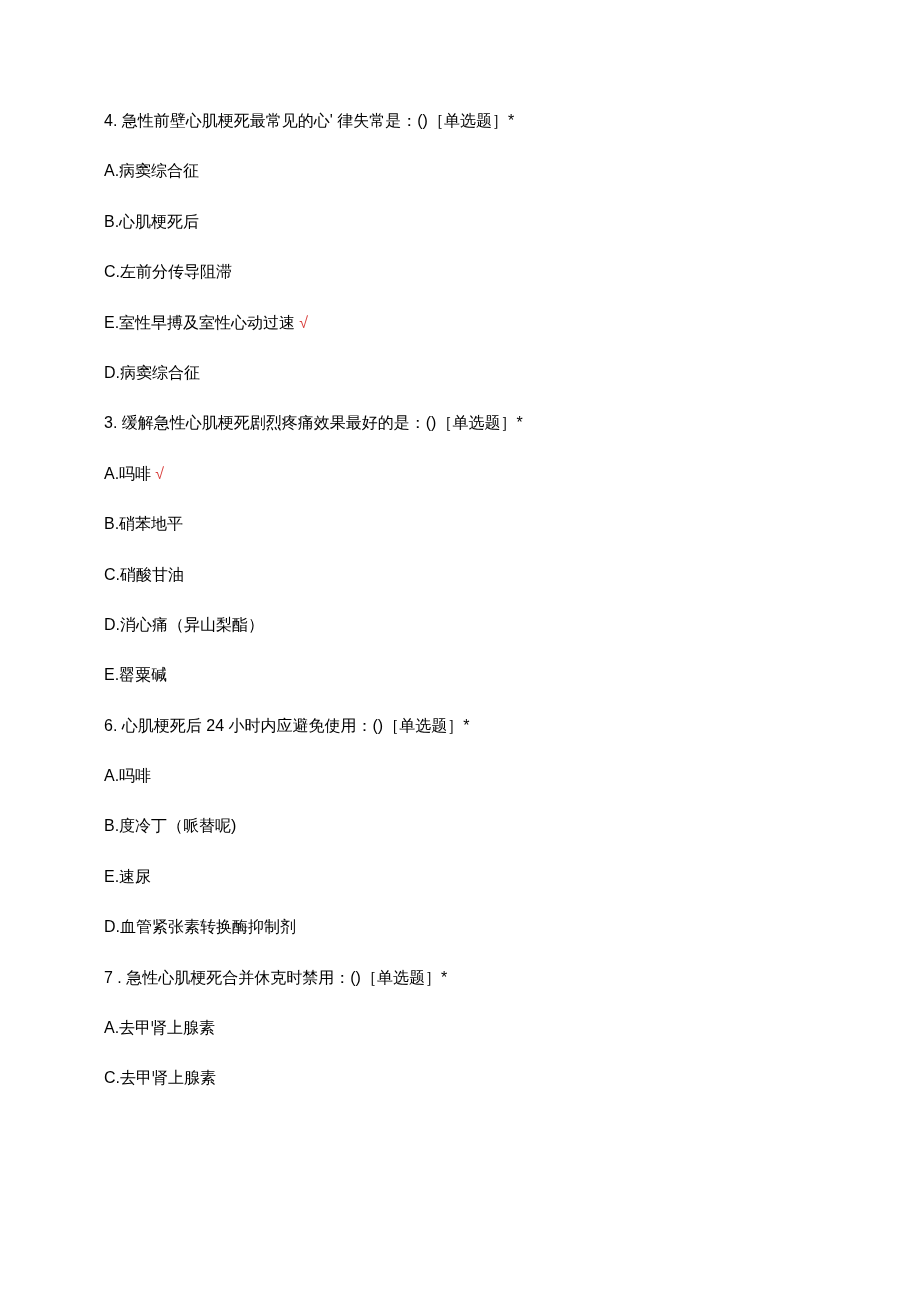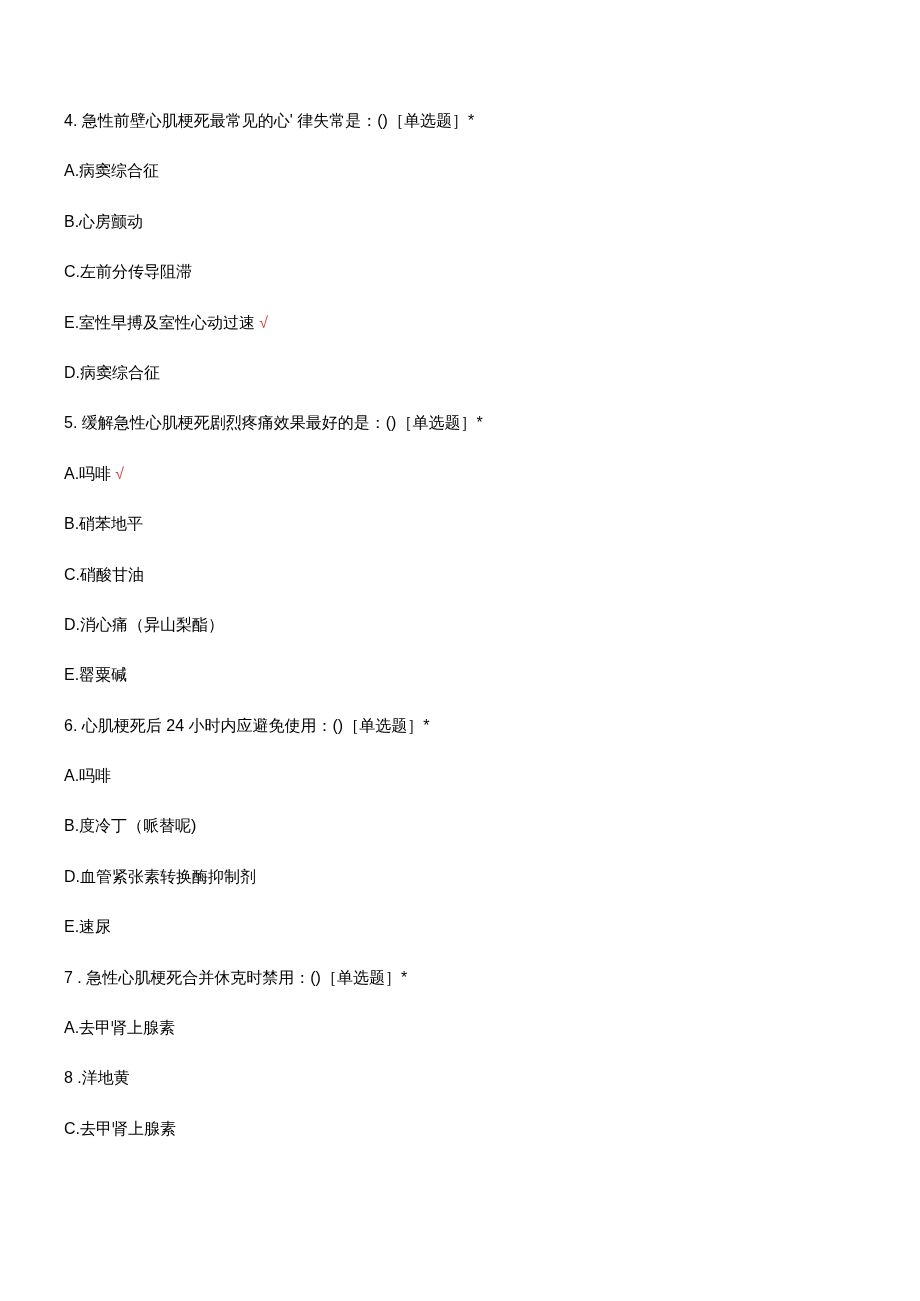--- a/index.html
+++ b/index.html
@@ -3,21 +3,21 @@
 <meta charset="utf-8">
 <style>
   body {
     margin: 0;
     padding: 0;
     background: #ffffff;
     font-family: "Microsoft YaHei", "PingFang SC", sans-serif;
     width: 920px;
   }
   .page {
-    padding: 110px 140px 80px 64px;
+    padding: 110px 140px 80px 104px;
     font-size: 16px;
     line-height: 1.4;
     color: #000000;
   }
   .line {
     margin-bottom: 28px;
   }
   .check {
     color: #d9403e;
     margin-left: 4px;
@@ -27,40 +27,39 @@
     margin-left: 2px;
   }
 </style>
 </head>
 <body>
 
 <div class="page">
 
   <div class="line">4. 急性前壁心肌梗死最常见的心' 律失常是：()［单选题］*</div>
   <div class="line">A.病窦综合征</div>
-  <div class="line">B.心房颤动</div>
+  <div class="line">B.心肌梗死后</div>
   <div class="line">C.左前分传导阻滞</div>
   <div class="line">
     <span>E.室性早搏及室性心动过速</span><span class="check">√</span>
   </div>
   <div class="line">D.病窦综合征</div>
 
-  <div class="line">5. 缓解急性心肌梗死剧烈疼痛效果最好的是：()［单选题］*</div>
+  <div class="line">3. 缓解急性心肌梗死剧烈疼痛效果最好的是：()［单选题］*</div>
   <div class="line">
     <span>A.吗啡</span><span class="check">√</span>
   </div>
   <div class="line">B.硝苯地平</div>
   <div class="line">C.硝酸甘油</div>
   <div class="line">D.消心痛（异山梨酯）</div>
   <div class="line">E.罂粟碱</div>
 
   <div class="line">6. 心肌梗死后 24 小时内应避免使用：()［单选题］*</div>
   <div class="line">A.吗啡</div>
   <div class="line">B.度冷丁（哌替呢)</div>
+  <div class="line">E.速尿</div>
   <div class="line">D.血管紧张素转换酶抑制剂</div>
-  <div class="line">E.速尿</div>
 
   <div class="line">7 . 急性心肌梗死合并休克时禁用：()［单选题］*</div>
   <div class="line">A.去甲肾上腺素</div>
-  <div class="line">8 .洋地黄</div>
   <div class="line">C.去甲肾上腺素</div>
 
 </div>
 
 </body></html>

